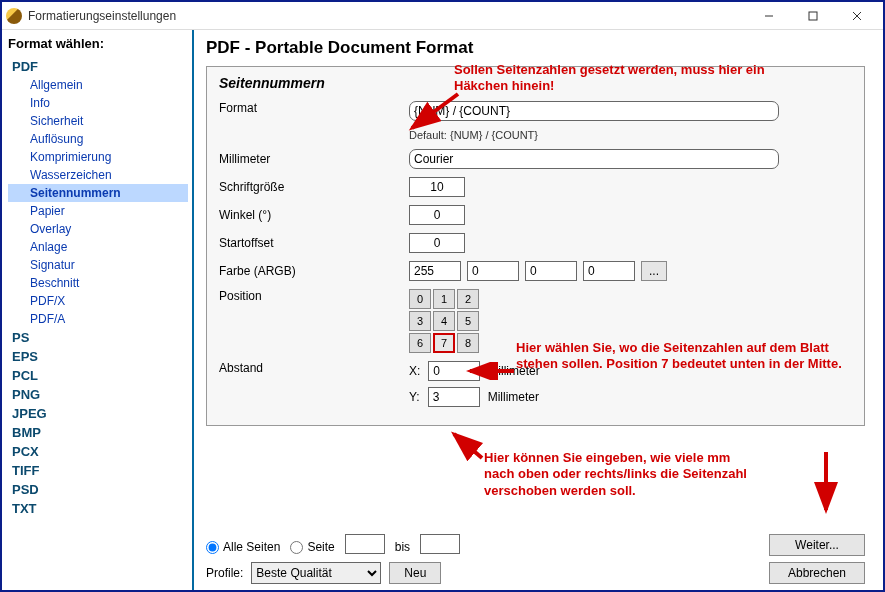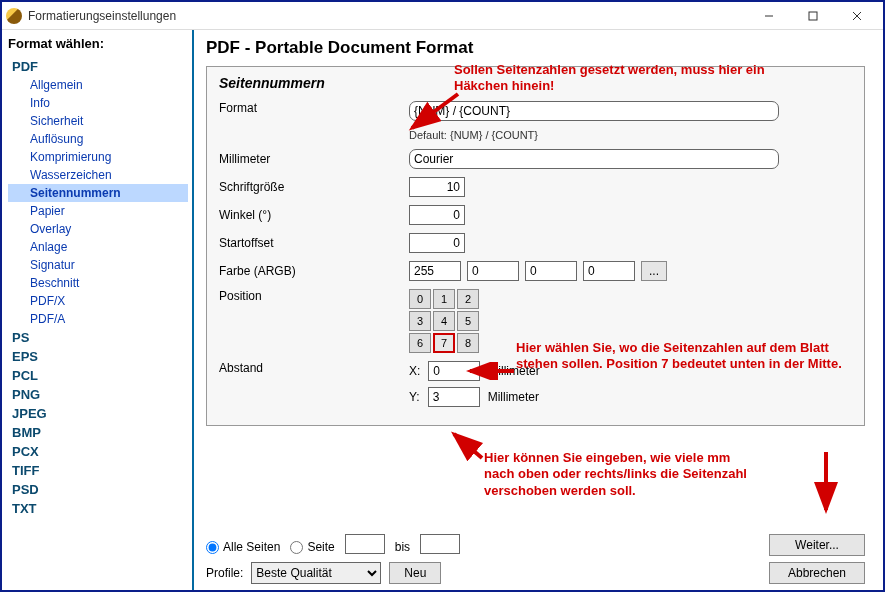--- a/index.html
+++ b/index.html
@@ -18,21 +18,21 @@
 .tree .sub.selected { background: #bcd8ff; font-weight: bold; }
 .main { flex: 1; padding: 8px 18px 6px 12px; display: flex; flex-direction: column; position: relative; min-height: 0; }
 .page-title { font-size: 17px; font-weight: bold; margin-bottom: 8px; }
 .panel { border: 1px solid #999; background: #f7f7f7; padding: 8px 12px 10px 12px; position: relative; }
 .panel h4 { font-size: 14px; font-weight: bold; font-style: italic; margin-bottom: 10px; }
 .row { display: flex; align-items: center; margin-bottom: 8px; }
 .row .lab { width: 190px; font-size: 12px; }
 .row .val { display: flex; align-items: center; gap: 6px; }
 input[type=text].fld { border: 1px solid #666; background: #fff; font-family: inherit; font-size: 12px; height: 20px; padding: 1px 4px; }
 .w340 { width: 370px; border-radius: 7px; }
-.w60 { width: 56px; text-align: right; }
+.w60 { width: 56px; text-align: center; }
 .w52 { width: 52px; }
 .dots { border: 1px solid #888; background: #e6e6e6; width: 26px; height: 20px; font-size: 12px; display: flex; align-items: center; justify-content: center; cursor: pointer; }
 .posgrid { display: grid; grid-template-columns: repeat(3, 22px); grid-auto-rows: 20px; gap: 2px; }
 .poscell { border: 1px solid #888; background: #e0e0e0; display: flex; align-items: center; justify-content: center; font-size: 11px; cursor: pointer; }
 .poscell.sel { border: 2px solid #c00; background: #e7e7e7; }
 .default { font-size: 11px; color: #333; margin-top: 2px; }
 .annot { position: absolute; color: #d10000; font-weight: bold; font-size: 13px; line-height: 1.25; }
 .arrow { position: absolute; pointer-events: none; }
 .bottombar { margin-top: auto; padding-top: 8px; }
 .bottombar .row1 { display: flex; align-items: flex-end; gap: 10px; margin-bottom: 8px; }

